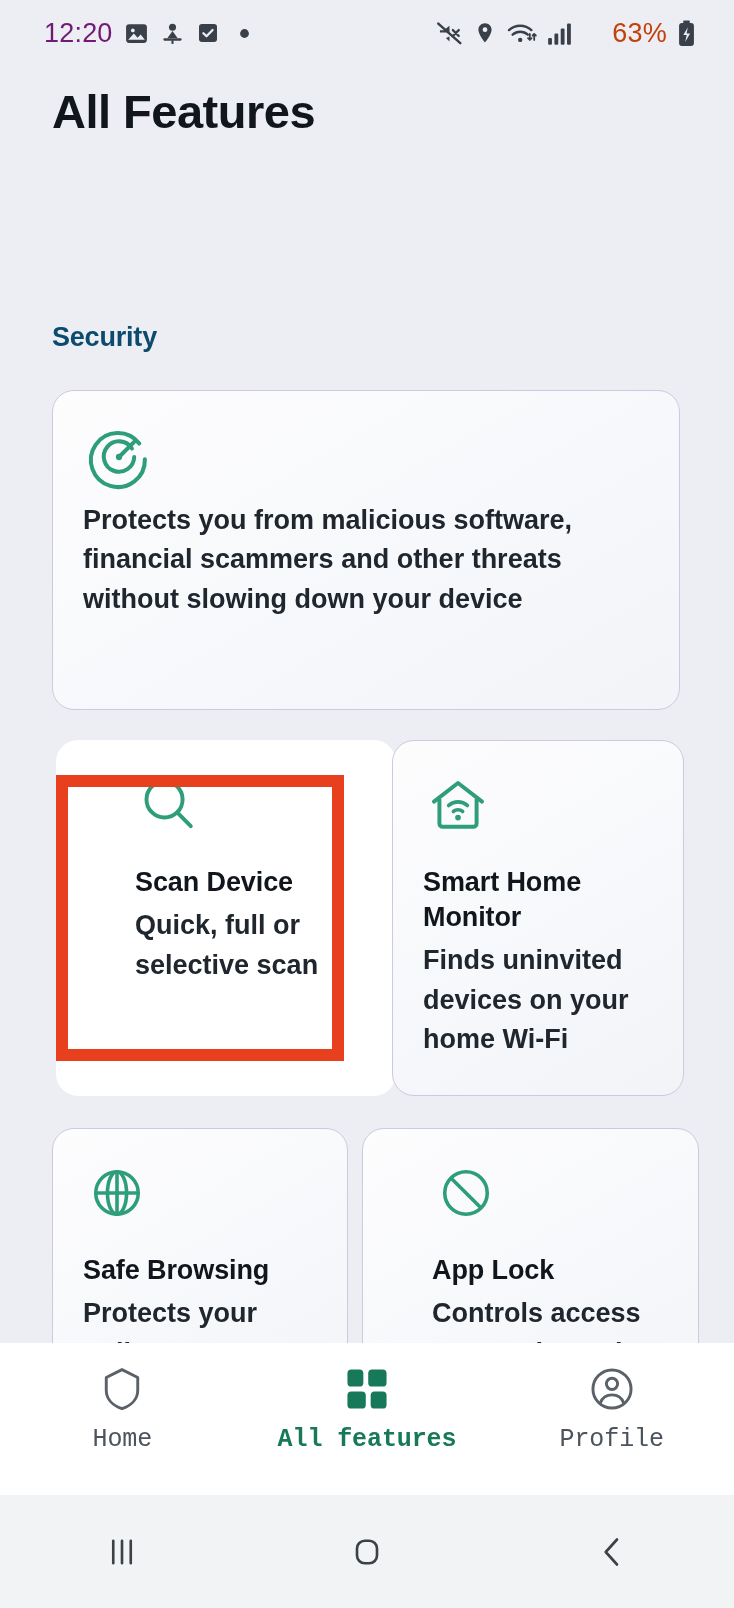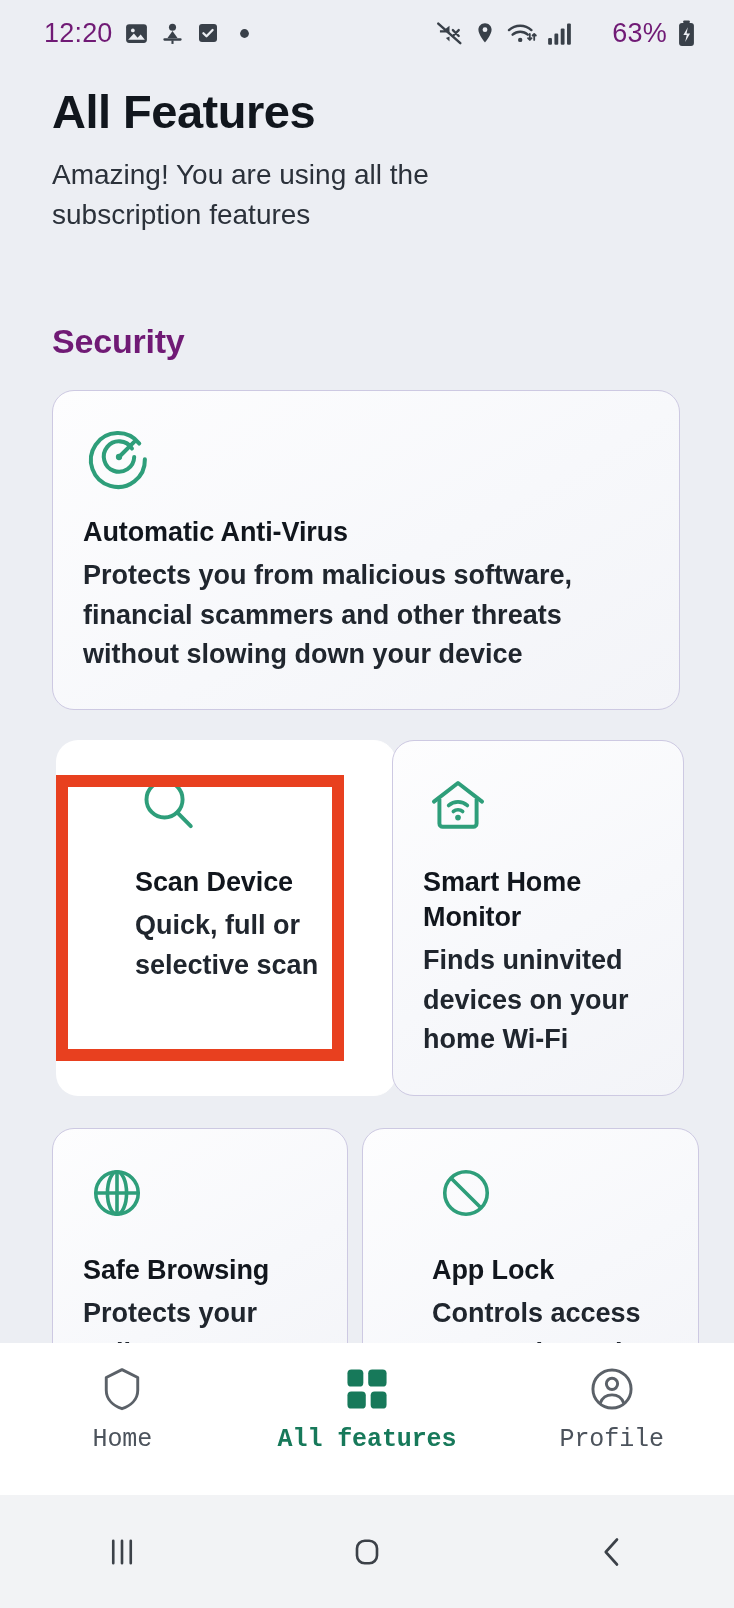--- a/index.html
+++ b/index.html
@@ -20,37 +20,37 @@
   
   .statusbar {
     position:absolute; top:0; left:0; right:0; height:66px;
     display:flex; align-items:center; justify-content:space-between;
     padding:0 38px 0 44px;
     color:#394049;
   }
   .sb-left { display:flex; align-items:center; gap:11px; }
   .sb-time { font-size:27px; font-weight:400; letter-spacing:.2px; color:#701a75; }
   .sb-right { display:flex; align-items:center; gap:10px; }
-  .sb-pct { font-size:27px; font-weight:400; color:#701a75; letter-spacing:.2px;margin-left:28px; }
+  .sb-pct { font-size:27px; font-weight:400; color:#c2410c; letter-spacing:.2px;margin-left:28px; }
   .ic { display:inline-flex; align-items:center; justify-content:center; }
 
   
   .page-head { position:absolute; top:86px; left:52px; right:44px; }
   .page-title {
     font-size:47px; font-weight:700; color:#11161d;
     letter-spacing:-0.5px; line-height:1.12;
   }
   .page-sub {
     margin-top:16px;
     font-size:28px; font-weight:400; color:#2b313a;
     line-height:1.43; max-width:470px;
   }
   .section-title {
     position:absolute; top:322px; left:52px;
-    font-size:34px; font-weight:700; color:#701a75; letter-spacing:-0.2px;
+    font-size:27px; font-weight:700; color:#0c4a6e; letter-spacing:-0.2px;
   }
 
   
   .card {
     position:absolute;
     border:1.4px solid #cdc9e2;
     border-radius:22px;
     background:linear-gradient(150deg,#fdfdfe 0%,#f7f8fb 55%,#f3f4f8 100%);
     overflow:hidden;
   }
@@ -177,35 +177,33 @@
             <rect x="5" y="0.4" width="6" height="2.4" rx="1" fill="#394049"></rect>
             <rect x="1.4" y="2.6" width="13.2" height="20.4" rx="2.6" fill="#394049"></rect>
             <path d="M9.2 6.4 L5.2 13.4h3L6.8 19.6l4.4-7.5H8.1z" fill="#eceef3"></path>
           </svg>
       </span>
     </div>
   </div>
 
   <div class="page-head">
     <div class="page-title">All Features</div>
-    <div class="page-sub">Amazing! You are using all the subscription features</div>
   </div>
   <div class="section-title">Security</div>
 
   <div class="card" id="card-antivirus">
     <div class="card-inner">
       <div class="card-icon">
         <svg width="72" height="72" viewBox="0 0 64 64">
           <path d="M50 20A24 24 0 1 0 55 34" stroke="#2e9e7a" stroke-width="3.6" fill="none" stroke-linecap="round"></path>
           <path d="M43.5 24.5A13.5 13.5 0 1 0 45.5 32" stroke="#2e9e7a" stroke-width="3.6" fill="none" stroke-linecap="round"></path>
           <path d="M32 32 L45.5 18.5" stroke="#2e9e7a" stroke-width="3.6" fill="none" stroke-linecap="round"></path>
           <circle cx="32" cy="32" r="2.8" fill="#2e9e7a"></circle>
         </svg>
       </div>
-      <div class="card-title">Automatic Anti-Virus</div>
       <div class="card-desc">Protects you from malicious software, financial scammers and other threats without slowing down your device</div>
     </div>
   </div>
 
   <div class="scan-backing"></div>
 
   <div class="card" id="card-scan" style="background:#ffffff;border-color:#ffffff;margin-left:48px;">
     <div class="card-inner">
       <div class="card-icon">
         <svg width="70" height="70" viewBox="0 0 64 64">

